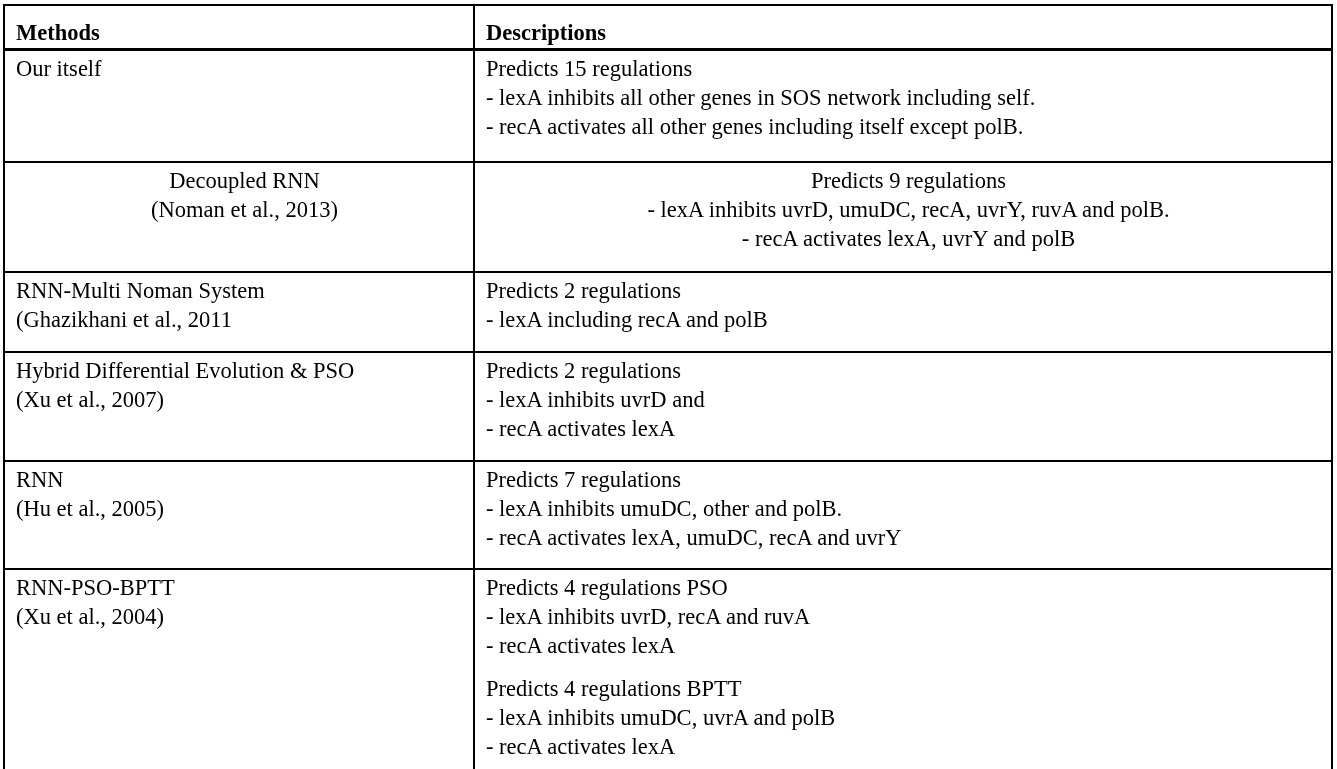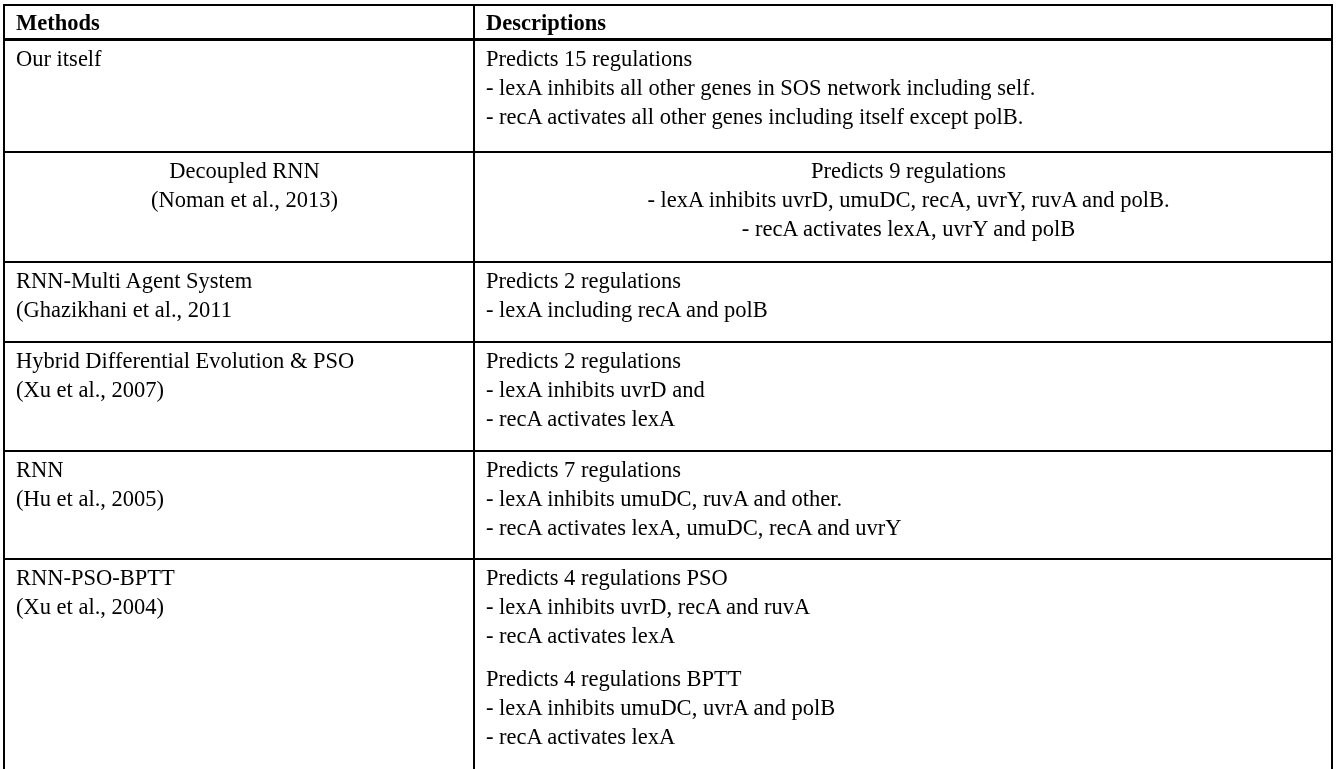--- a/index.html
+++ b/index.html
@@ -41,21 +41,21 @@
     text-align: left;
     padding: 3px 0 3px 11px;
     font-size: 22.5px;
     line-height: 29px;
     font-weight: normal;
   }
 
   table.methods-table thead th {
     font-weight: bold;
     border-bottom: 3px solid #000000;
-    padding-top: 2px;
+    padding-top: 12px;
     padding-bottom: 1px;
   }
 
   .cell-line {
     display: block;
     white-space: pre;
   }
 
   .block-gap {
     display: block;
@@ -105,21 +105,21 @@
         </td>
         <td>
           <span class="cell-line">Predicts 9 regulations</span>
           <span class="cell-line">- lexA inhibits uvrD, umuDC, recA, uvrY, ruvA and polB.</span>
           <span class="cell-line">- recA activates lexA, uvrY and polB</span>
         </td>
       </tr>
 
       <tr class="row-rnn-mas">
         <td>
-          <span class="cell-line">RNN-Multi Agent System</span>
+          <span class="cell-line">RNN-Multi Noman System</span>
           <span class="cell-line">(Ghazikhani et al., 2011</span>
         </td>
         <td>
           <span class="cell-line">Predicts 2 regulations</span>
           <span class="cell-line">- lexA including recA and polB</span>
         </td>
       </tr>
 
       <tr class="row-hybrid-de-pso">
         <td>
@@ -133,21 +133,21 @@
         </td>
       </tr>
 
       <tr class="row-rnn-hu">
         <td>
           <span class="cell-line">RNN</span>
           <span class="cell-line">(Hu et al., 2005)</span>
         </td>
         <td>
           <span class="cell-line">Predicts 7 regulations</span>
-          <span class="cell-line">- lexA inhibits umuDC, ruvA and other.</span>
+          <span class="cell-line">- lexA inhibits umuDC, other and polB.</span>
           <span class="cell-line">- recA activates lexA, umuDC, recA and uvrY</span>
         </td>
       </tr>
 
       <tr class="row-rnn-pso-bptt">
         <td>
           <span class="cell-line">RNN-PSO-BPTT</span>
           <span class="cell-line">(Xu et al., 2004)</span>
         </td>
         <td>

